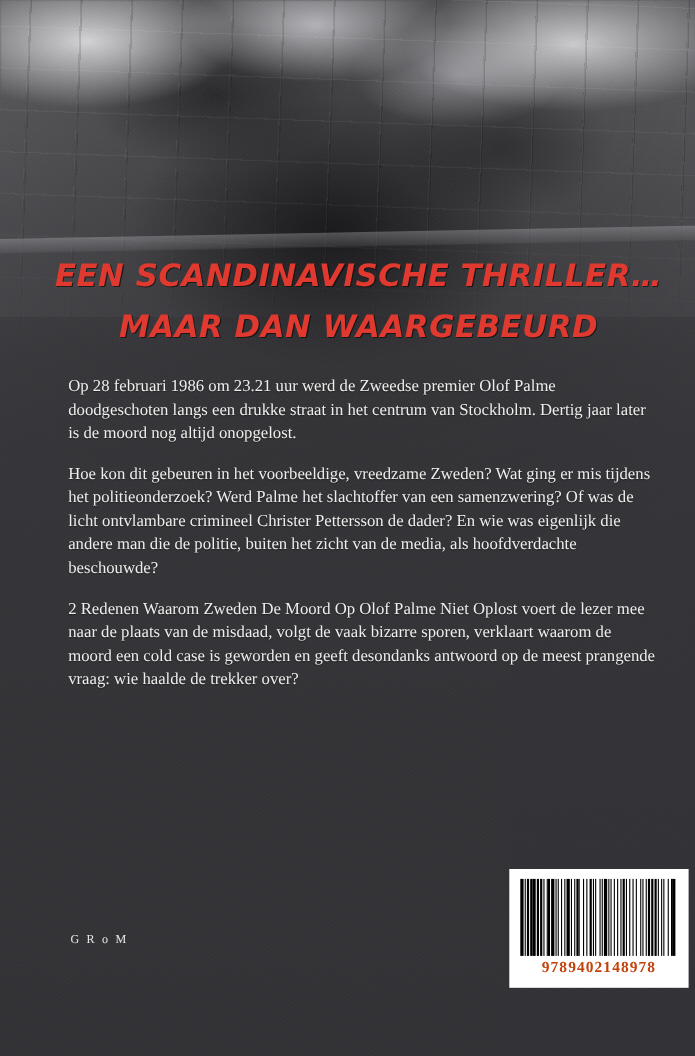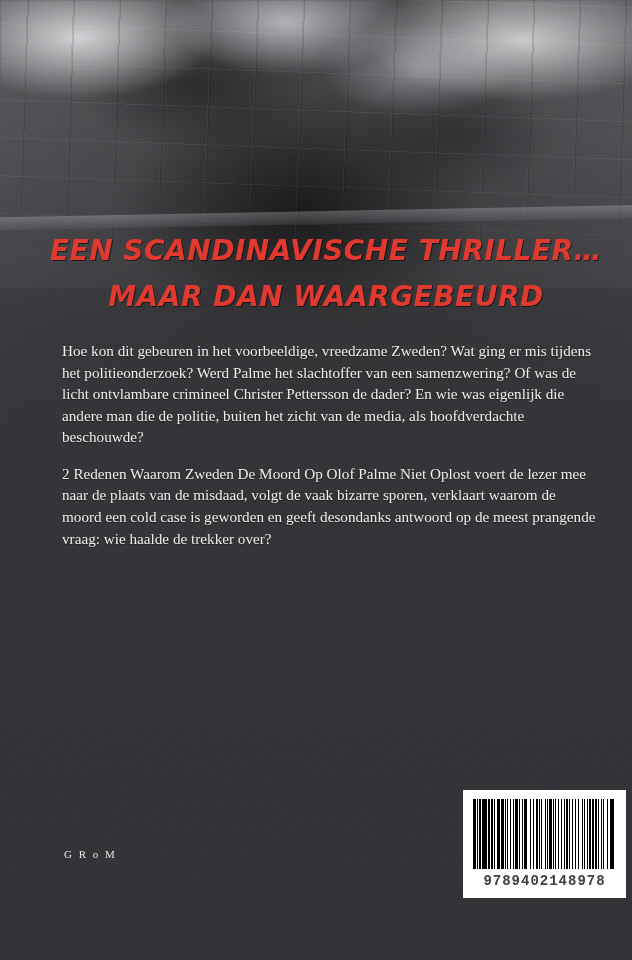--- a/index.html
+++ b/index.html
@@ -158,25 +158,25 @@
   .barcode-bars i {
     display: block;
     background: #000;
     height: 100%;
   }
   .barcode-number {
     position: absolute;
     left: 0; right: 0;
     bottom: 9px;
     text-align: center;
-    font-family: Liberation Mono, monospace;
+    font-family: Liberation Serif, serif;
     font-size: 14px;
     font-weight: bold;
     letter-spacing: 1px;
-    color: #404040;
+    color: #c2410c;
   }
 </style>
 </head>
 <body>
 
 <div class="page">
 
   <div class="bg">
     <div class="snow"></div>
     <div class="stones"></div>
@@ -186,20 +186,21 @@
   </div>
 
   <div class="content">
 
     <div class="headline">
       <span class="l1">EEN SCANDINAVISCHE THRILLER…</span>
       <span class="l2">MAAR DAN WAARGEBEURD</span>
     </div>
 
     <div class="body-copy">
+      <p>Op 28 februari 1986 om 23.21 uur werd de Zweedse premier Olof Palme doodgeschoten langs een drukke straat in het centrum van Stockholm. Dertig jaar later is de moord nog altijd onopgelost.</p>
       <p>Hoe kon dit gebeuren in het voorbeeldige, vreedzame Zweden? Wat ging er mis tijdens het politieonderzoek? Werd Palme het slachtoffer van een samenzwering? Of was de licht ontvlambare crimineel Christer Pettersson de dader? En wie was eigenlijk die andere man die de politie, buiten het zicht van de media, als hoofdverdachte beschouwde?</p>
       <p>2 Redenen Waarom Zweden De Moord Op Olof Palme Niet Oplost voert de lezer mee naar de plaats van de misdaad, volgt de vaak bizarre sporen, verklaart waarom de moord een cold case is geworden en geeft desondanks antwoord op de meest prangende vraag: wie haalde de trekker over?</p>
     </div>
 
     <div class="imprint">G R o M</div>
 
 
     <div class="barcode-box">
       <div class="barcode-bars" id="barcode-bars">
           <i style="width: 3px; background: rgb(0, 0, 0);"></i>

